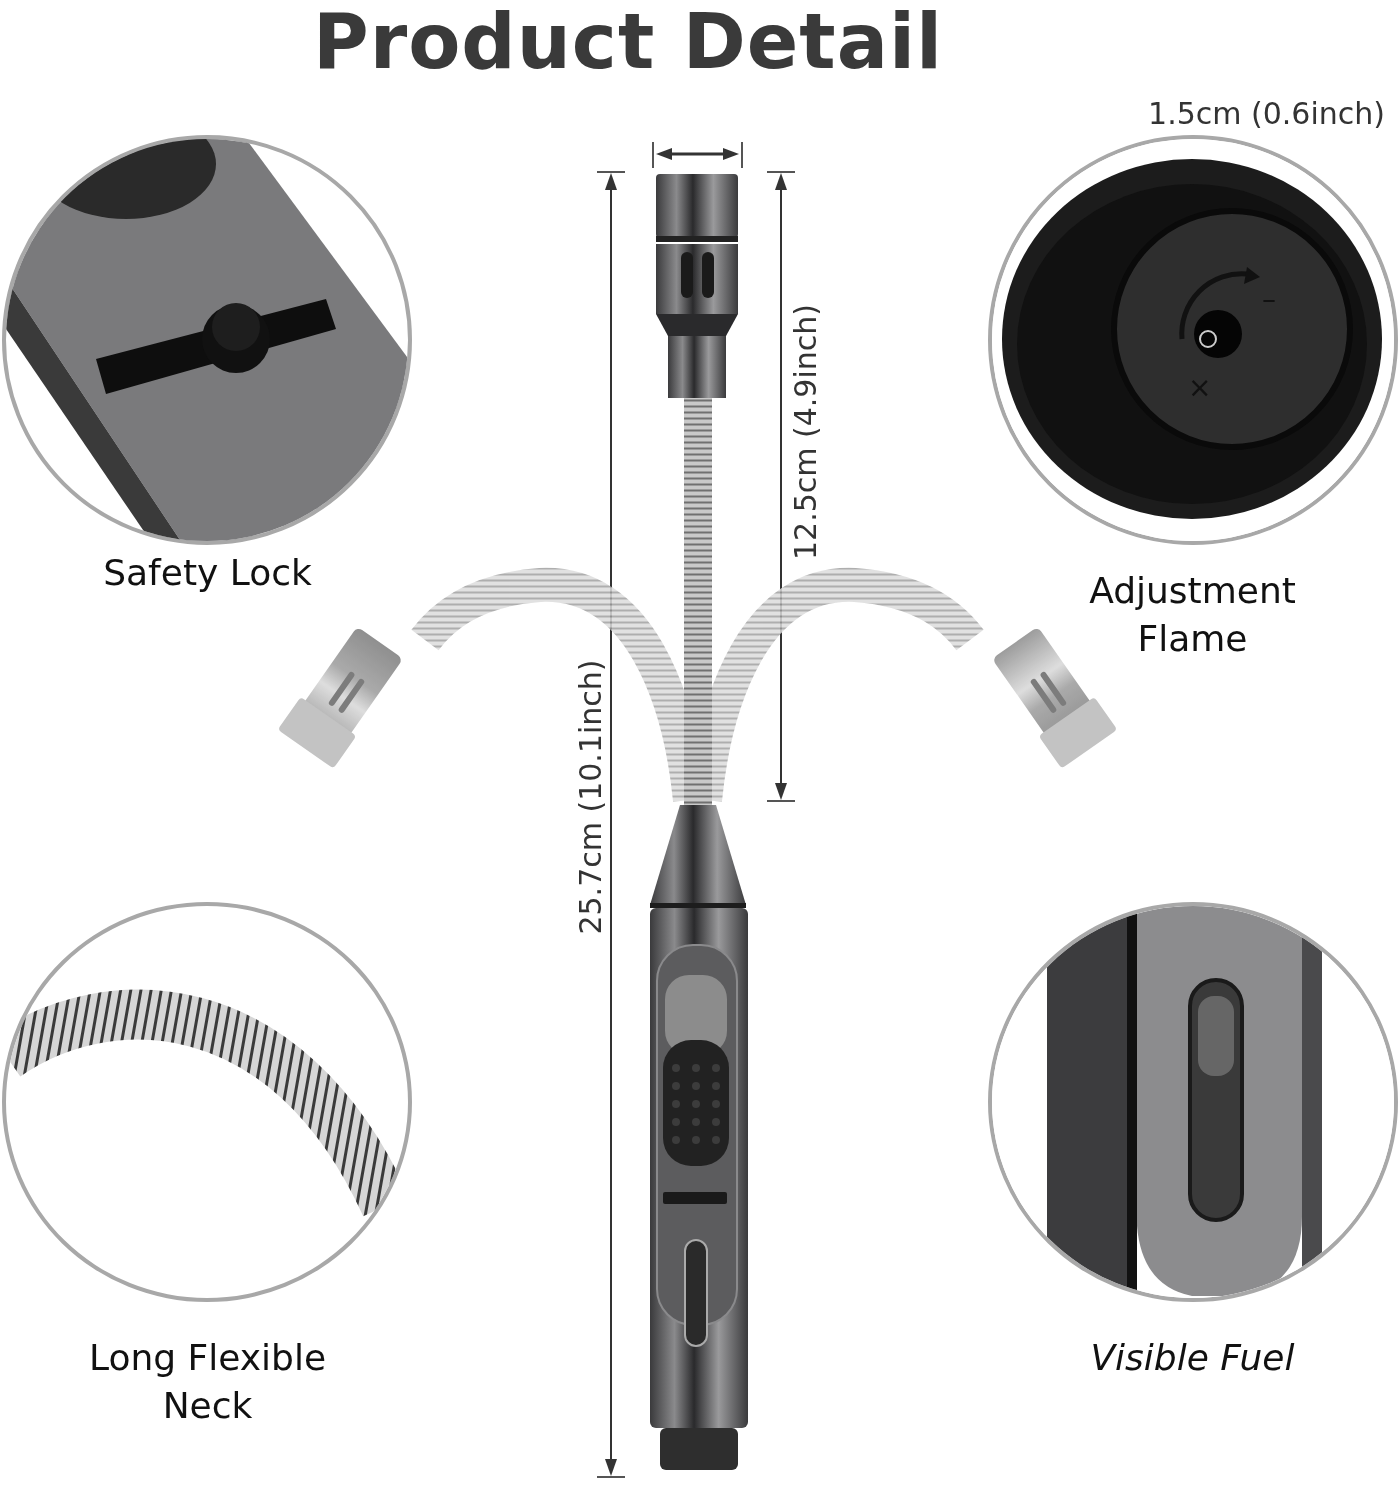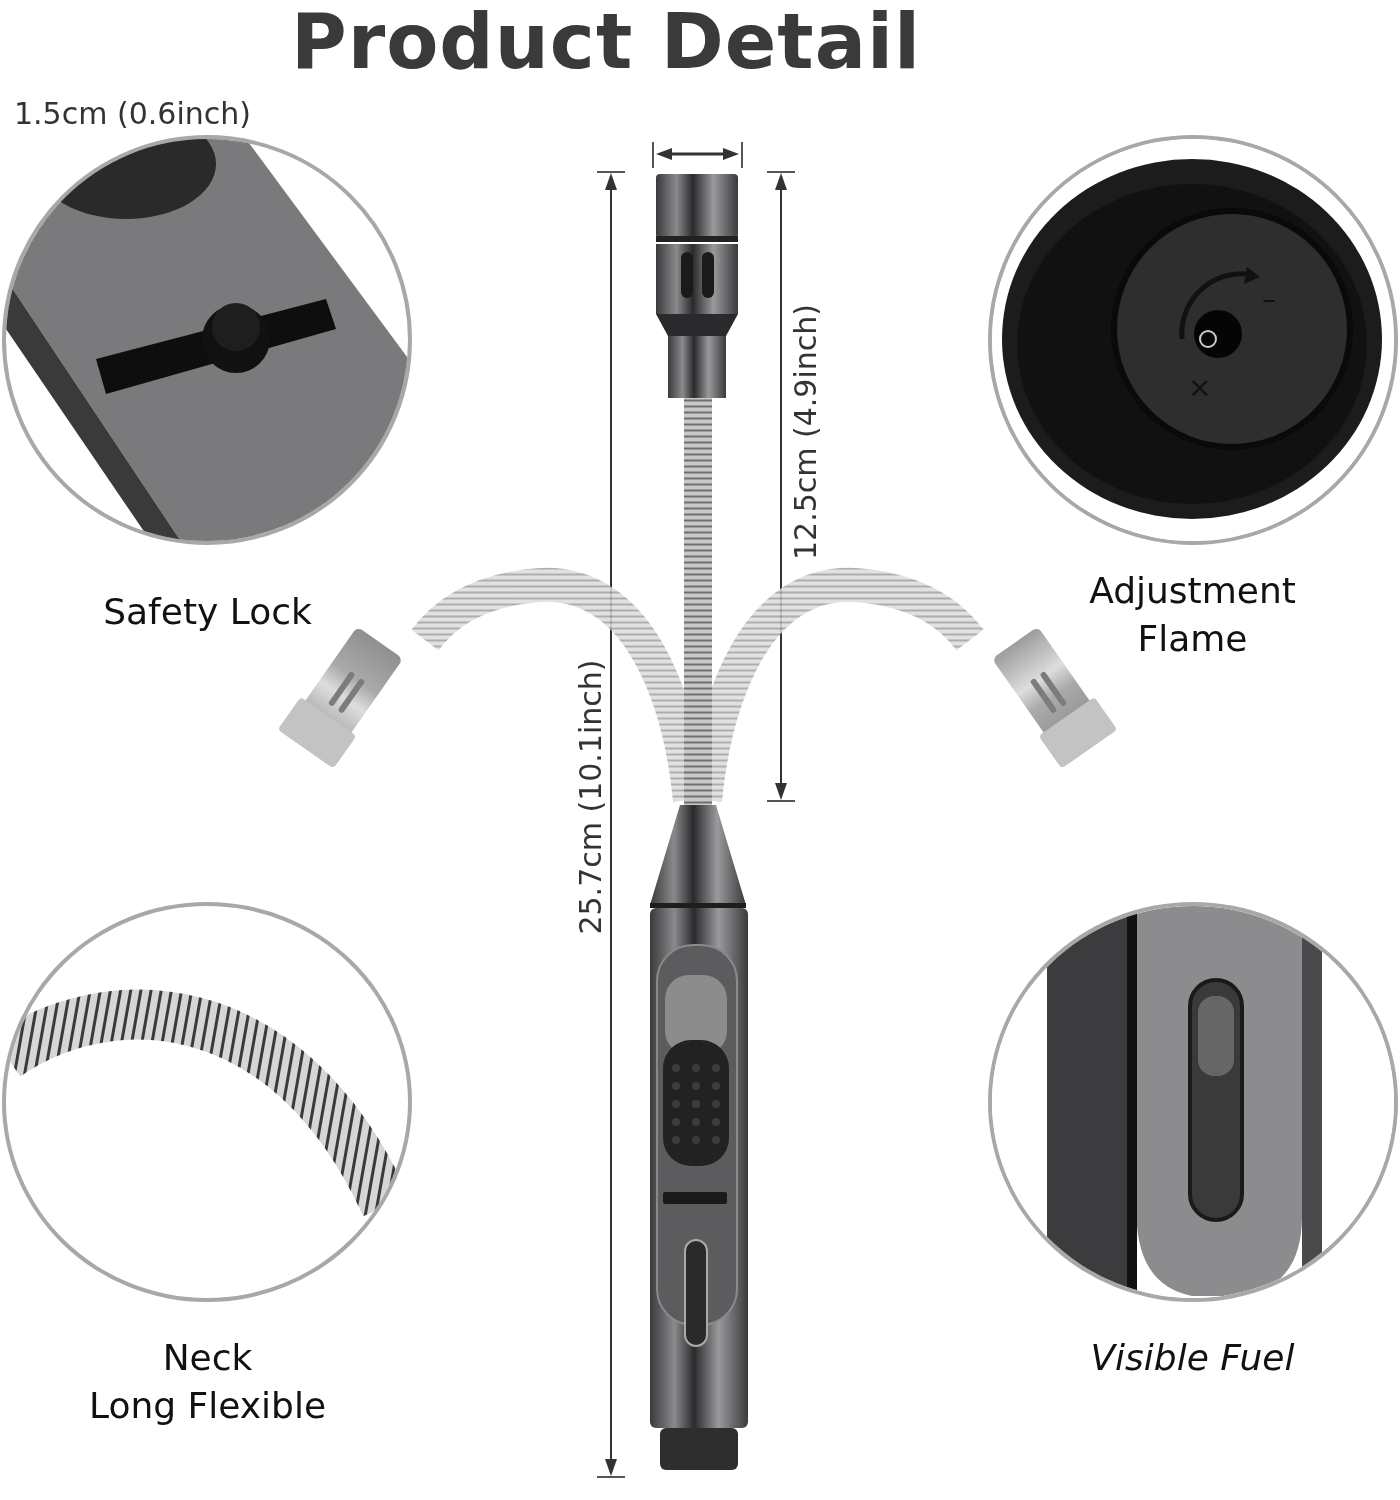--- a/index.html
+++ b/index.html
@@ -1,22 +1,22 @@
 <!DOCTYPE html>
 <html><head>
 <meta charset="utf-8">
 <style>
   html, body { margin: 0; padding: 0; background: #ffffff; }
   body { width: 1400px; height: 1500px; position: relative; overflow: hidden;
          font-family: "DejaVu Sans", "Liberation Sans", sans-serif; color: #111; }
   .abs { position: absolute; }
   .title { left: 0; width: 1212px; top: 2px; text-align: center; font-weight: bold;
-           font-size: 76px; color: #3a3a3a; letter-spacing: 1px; line-height: 80px; }
+           font-size: 76px; color: #3a3a3a; letter-spacing: 1px; line-height: 80px; padding-left: 22px; }
   .dim-text { font-size: 30px; color: #333; white-space: nowrap; }
-  .dim-top { left: 14px; width: 1385px; top: 96px; text-align: left; }
+  .dim-top { left: 0; width: 1385px; top: 96px; text-align: right; }
   .vtext { transform-origin: center center; transform: rotate(-90deg); }
   .label { font-size: 36px; color: #111; text-align: center; line-height: 48px; }
   .circle { border-radius: 50%; border: 4px solid #a8a8a8; overflow: hidden; box-sizing: border-box; background: #fff; }
   svg { display: block; }
 </style>
 </head>
 <body>
 
 <div class="abs title">Product Detail</div>
 
@@ -138,21 +138,21 @@
 <div class="abs circle" style="left:2px;top:135px;width:410px;height:410px;">
   <svg width="410" height="410">
     <polygon points="0,0 240,0 410,230 410,410 180,410 0,140" fill="#7a7a7c"></polygon>
     <polygon points="0,140 180,410 150,410 0,190" fill="#3a3a3a"></polygon>
     <ellipse cx="120" cy="25" rx="90" ry="55" fill="#2a2a2a"></ellipse>
     <polygon points="90,220 320,160 330,190 100,255" fill="#0e0e0e"></polygon>
     <circle cx="230" cy="200" r="34" fill="#111"></circle>
     <circle cx="230" cy="188" r="24" fill="#1e1e1e"></circle>
   </svg>
 </div>
-<div class="abs label" style="left:0;width:415px;top:588px;">Safety Lock</div>
+<div class="abs label" style="left:0;width:415px;top:549px;">Safety Lock</div>
 
 <div class="abs circle" style="left:988px;top:135px;width:410px;height:410px;">
   <svg width="410" height="410">
     <rect width="410" height="410" fill="#fff"></rect>
     <ellipse cx="200" cy="200" rx="190" ry="180" fill="#1c1c1c"></ellipse>
     <ellipse cx="200" cy="205" rx="175" ry="160" fill="#111"></ellipse>
     <circle cx="240" cy="190" r="118" fill="#2e2e2e" stroke="#0a0a0a" stroke-width="6"></circle>
     <path d="M 190 200 A 60 60 0 0 1 255 135" stroke="#111" stroke-width="5" fill="none"></path>
     <polygon points="255,128 268,138 252,145" fill="#111"></polygon>
     <circle cx="226" cy="195" r="24" fill="#050505"></circle>
@@ -171,22 +171,22 @@
     <defs>
       <pattern id="coil2" width="10" height="10" patternUnits="userSpaceOnUse" patternTransform="rotate(10)">
         <rect width="10" height="10" fill="#d6d6d6"></rect>
         <rect x="6" width="3" height="10" fill="#3a3a3a"></rect>
       </pattern>
     </defs>
     <path d="M 0 150 C 100 80, 280 80, 380 300" stroke="url(#coil2)" stroke-width="50" fill="none"></path>
   </svg>
 </div>
 <div class="abs label" style="left:0;width:415px;top:1334px;">
+  <div>Long Flexible</div>
   <div>Neck</div>
-  <div>Long Flexible</div>
 </div>
 
 <div class="abs circle" style="left:988px;top:902px;width:410px;height:400px;">
   <svg width="410" height="400">
     <rect width="410" height="400" fill="#fff"></rect>
     <rect x="55" y="0" width="80" height="400" fill="#3c3c3e"></rect>
     <rect x="135" y="0" width="10" height="400" fill="#111"></rect>
     <path d="M 145 0 L 310 0 L 310 310 Q 310 380 250 390 L 200 390 Q 150 380 145 320 Z" fill="#8c8c8e"></path>
     <rect x="310" y="0" width="20" height="400" fill="#4a4a4c"></rect>
     <rect x="198" y="74" width="52" height="240" rx="26" fill="#3a3a3a" stroke="#1a1a1a" stroke-width="4"></rect>

